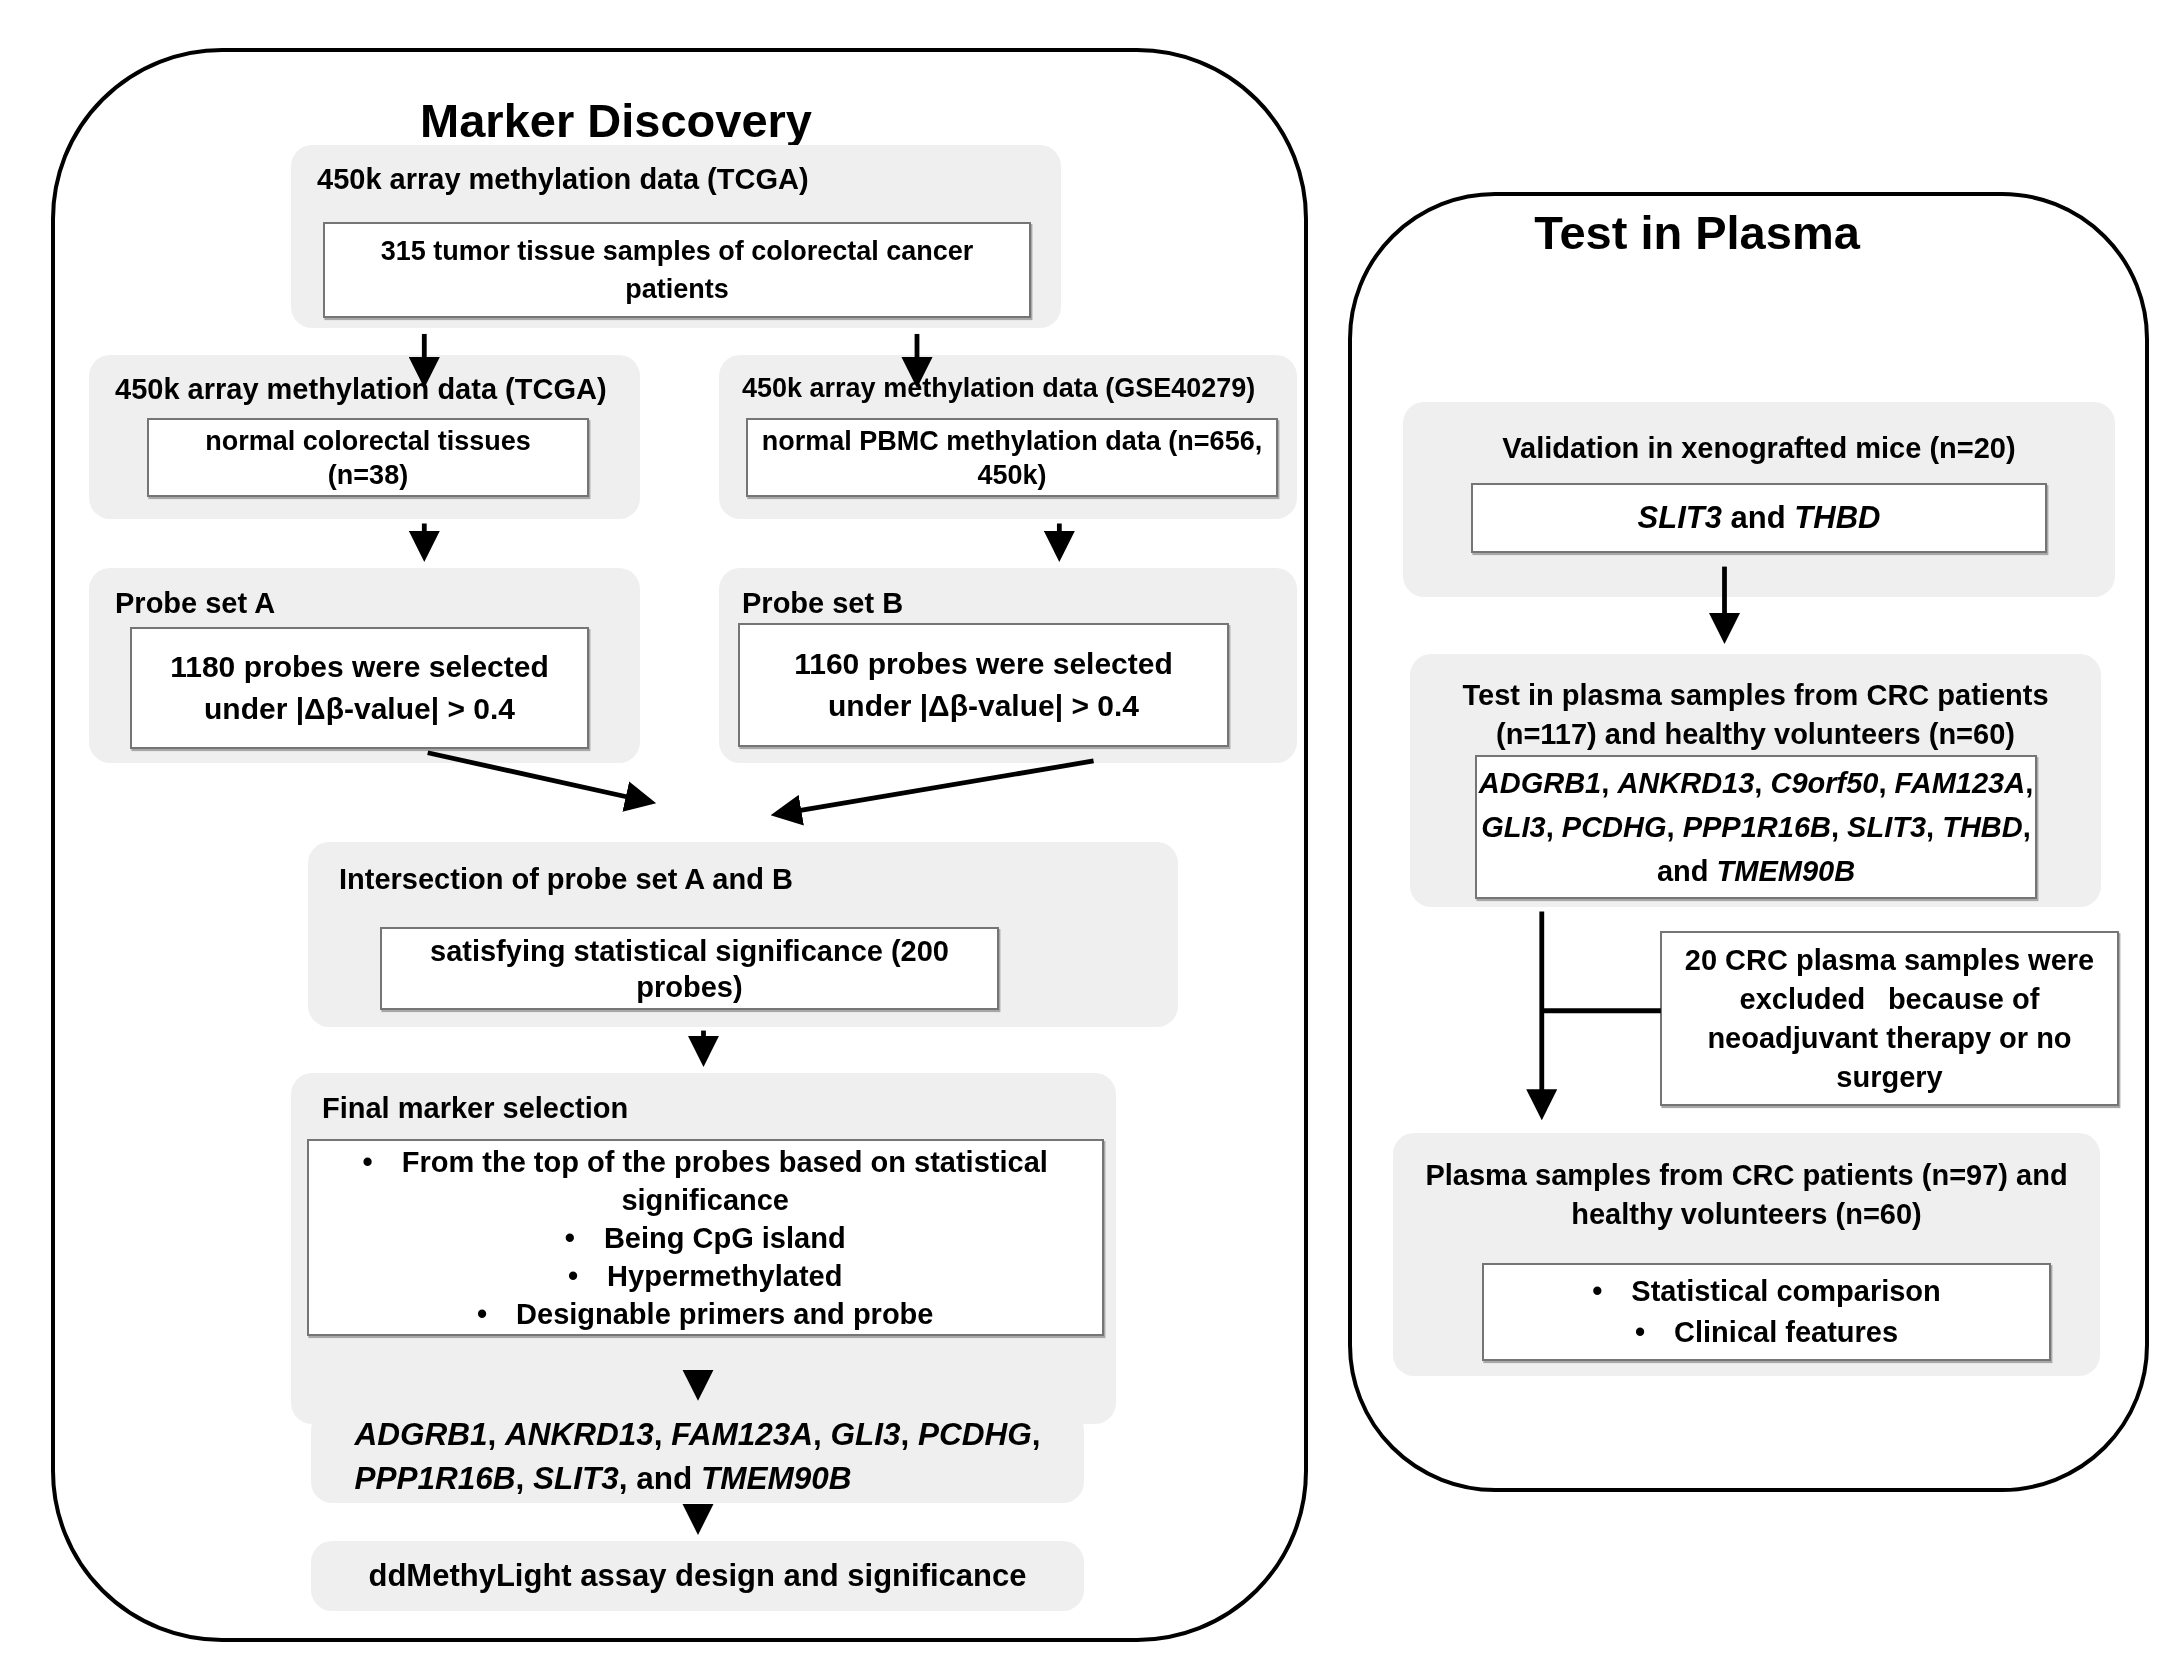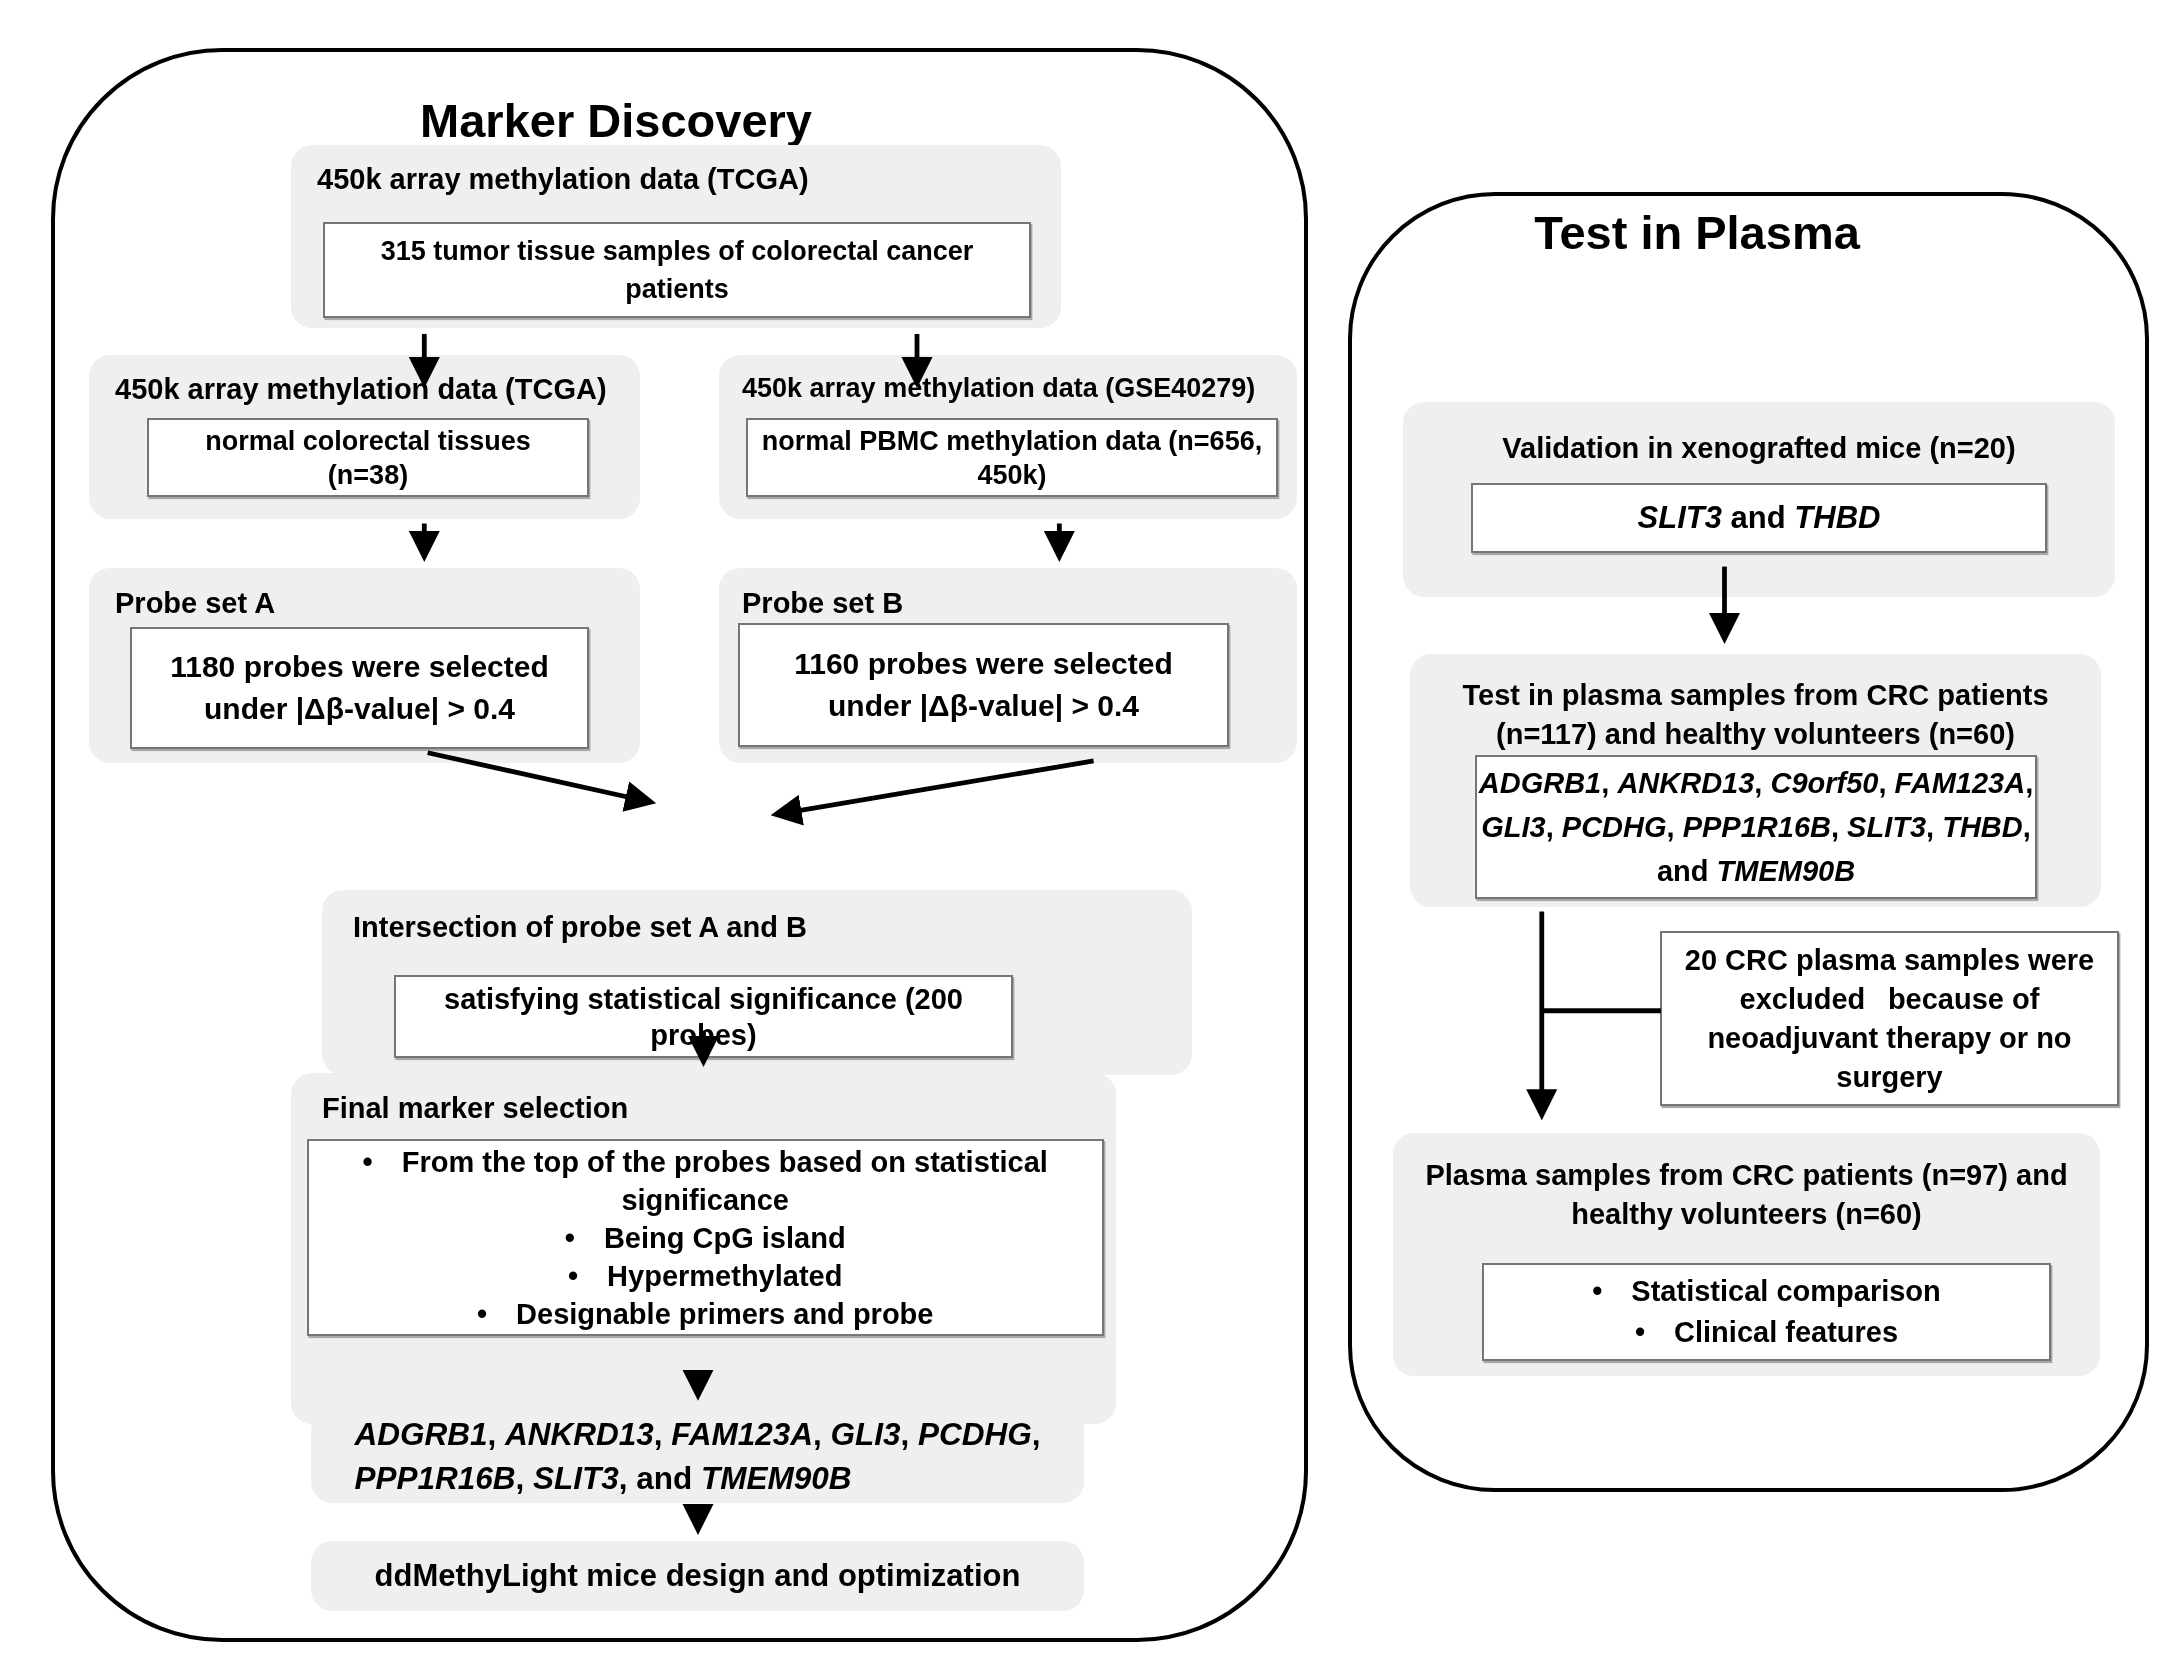--- a/index.html
+++ b/index.html
@@ -60,40 +60,40 @@
     <div class="wbox lines" style="left:41px;top:59px;width:455px;height:118px;font-size:30px;line-height:42px;">1180 probes were selected
 under |Δβ-value| &gt; 0.4</div>
   </div>
 
   <div class="gbox" style="left:719px;top:568px;width:578px;height:195px;">
     <div class="glabel" style="left:23px;top:19px;">Probe set B</div>
     <div class="wbox lines" style="left:19px;top:55px;width:487px;height:120px;font-size:30px;line-height:42px;">1160 probes were selected
 under |Δβ-value| &gt; 0.4</div>
   </div>
 
-  <div class="gbox" style="left:322px;top:842px;width:870px;height:185px;margin-top:48px;">
+  <div class="gbox" style="left:308px;top:842px;width:870px;height:185px;">
     <div class="glabel" style="left:31px;top:20.5px;">Intersection of probe set A and B</div>
     <div class="wbox lines" style="left:72px;top:85px;width:615px;height:79px;font-size:29px;line-height:36px;">satisfying statistical significance (200
 probes)</div>
   </div>
 
   <div class="gbox" style="left:291px;top:1073px;width:825px;height:351px;">
     <div class="glabel" style="left:31px;top:19px;">Final marker selection</div>
     <div class="wbox lines" style="left:15.7px;top:66px;width:793px;height:193px;font-size:29px;line-height:38px;">•  From the top of the probes based on statistical
 significance
 •  Being CpG island
 •  Hypermethylated
 •  Designable primers and probe</div>
   </div>
 
   <div class="gbox flexcenter" style="left:311px;top:1409px;width:773px;height:94px;font-size:31.5px;line-height:44px;">
       <span><span class="it">ADGRB1</span><span>, </span><span class="it">ANKRD13</span><span>, </span><span class="it">FAM123A</span><span>, </span><span class="it">GLI3</span><span>, </span><span class="it">PCDHG</span><span>,</span><br><span class="it">PPP1R16B</span><span>, </span><span class="it">SLIT3</span><span>, and </span><span class="it">TMEM90B</span></span>
     </div>
 
-  <div class="gbox flexcenter" style="left:311px;top:1541px;width:773px;height:70px;font-size:31px;">ddMethyLight mice design and optimization</div>
+  <div class="gbox flexcenter" style="left:311px;top:1541px;width:773px;height:70px;font-size:31px;">ddMethyLight assay design and significance</div>
 
   <div class="gbox" style="left:1403px;top:366px;width:712px;height:195px;margin-top:36px;">
     <div class="glabel center" style="top:30px;">Validation in xenografted mice (n=20)</div>
     <div class="wbox" style="left:68px;top:81px;width:572px;height:66px;font-size:31px;">
         <span><span class="it">SLIT3</span><span> and </span><span class="it">THBD</span></span>
       </div>
   </div>
 
   <div class="gbox" style="left:1410px;top:654px;width:691px;height:253px;">
     <div class="glabel center lines" style="top:22px;line-height:39px;">Test in plasma samples from CRC patients

